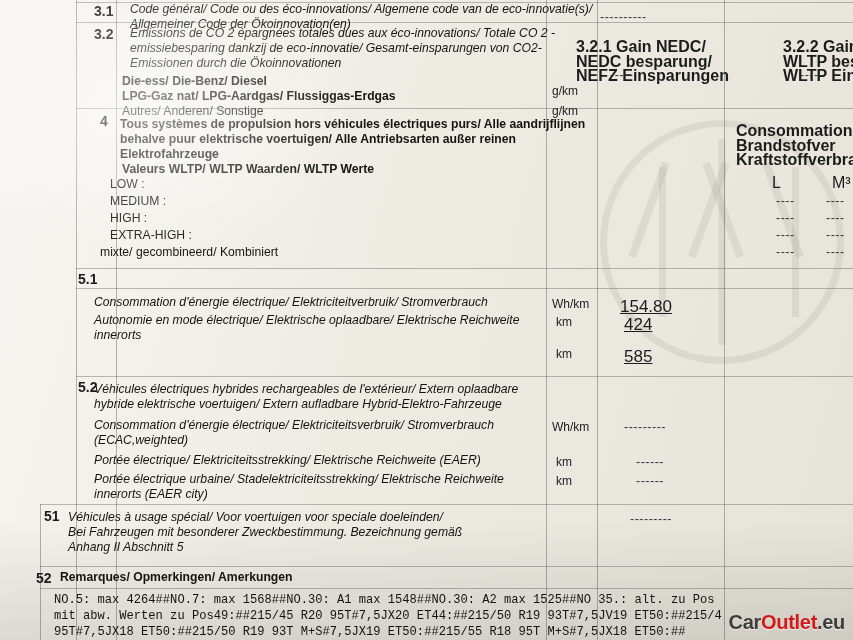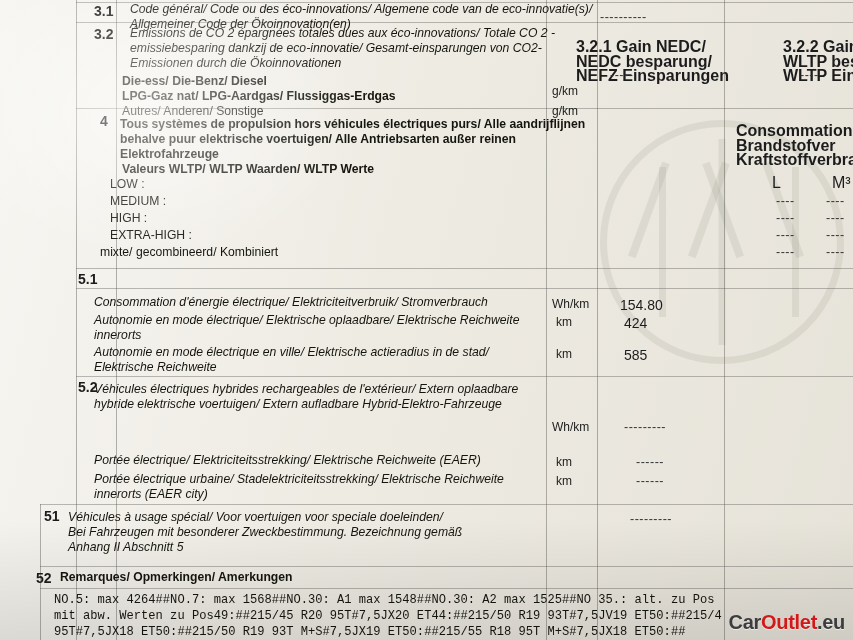--- a/index.html
+++ b/index.html
@@ -52,21 +52,21 @@
   .num{
     position:absolute;font-size:14px;font-weight:700;color:#1b1b1b;
   }
   .txt{
     position:absolute;font-size:12.2px;line-height:15px;color:#15150f;
     white-space:pre;
   }
   .b{font-weight:700;}
   .i{font-style:italic;}
   .unit{position:absolute;font-size:12px;}
-  .val{position:absolute;font-size:14px;}
+  .val{position:absolute;font-size:17px;text-decoration:underline;}
   .dots{position:absolute;font-size:12.5px;letter-spacing:0.5px;color:#333;}
 
   .head{position:absolute;font-size:16px;line-height:14.5px;white-space:pre;}
 
   .mono{
     position:absolute;left:54px;font-family:"Liberation Mono", monospace;
     font-size:12.1px;line-height:16px;color:#15150f;white-space:pre;
   }
 
   .logo{
@@ -141,25 +141,25 @@
   <div class="txt b" style="left:122px;top:162px;">Valeurs WLTP/ WLTP Waarden/ WLTP Werte</div>
   <div class="txt" style="left:110px;top:177px;">LOW :</div>
   <div class="txt" style="left:110px;top:194px;">MEDIUM :</div>
   <div class="txt" style="left:110px;top:211px;">HIGH :</div>
   <div class="txt" style="left:110px;top:228px;">EXTRA-HIGH :</div>
   <div class="txt" style="left:100px;top:245px;">mixte/ gecombineerd/ Kombiniert</div>
 
   <div class="txt i" style="left:94px;top:295px;">Consommation d'énergie électrique/ Elektriciteitverbruik/ Stromverbrauch</div>
   <div class="txt i" style="left:94px;top:313px;">Autonomie en mode électrique/ Elektrische oplaadbare/ Elektrische Reichweite
 innerorts</div>
-  <div class="txt i" style="left:94px;top:345px;">Autonomie en mode électrique en ville/ Elektrische actieradius in de stad/
-Elektrische Reichweite</div>
 
   <div class="txt i" style="left:94px;top:382px;">Véhicules électriques hybrides rechargeables de l'extérieur/ Extern oplaadbare
 hybride elektrische voertuigen/ Extern aufladbare Hybrid-Elektro-Fahrzeuge</div>
+  <div class="txt i" style="left:94px;top:418px;">Consommation d'énergie électrique/ Elektriciteitsverbruik/ Stromverbrauch
+(ECAC,weighted)</div>
   <div class="txt i" style="left:94px;top:453px;">Portée électrique/ Elektriciteitsstrekking/ Elektrische Reichweite (EAER)</div>
   <div class="txt i" style="left:94px;top:472px;">Portée électrique urbaine/ Stadelektriciteitsstrekking/ Elektrische Reichweite
 innerorts (EAER city)</div>
 
   <div class="txt i" style="left:68px;top:510px;">Véhicules à usage spécial/ Voor voertuigen voor speciale doeleinden/
 Bei Fahrzeugen mit besonderer Zweckbestimmung. Bezeichnung gemäß
 Anhang II Abschnitt 5</div>
   <div class="txt b" style="left:60px;top:570px;">Remarques/ Opmerkingen/ Amerkungen</div>
 
   <div class="head b" style="left:576px;top:40px;">3.2.1 Gain NEDC/

